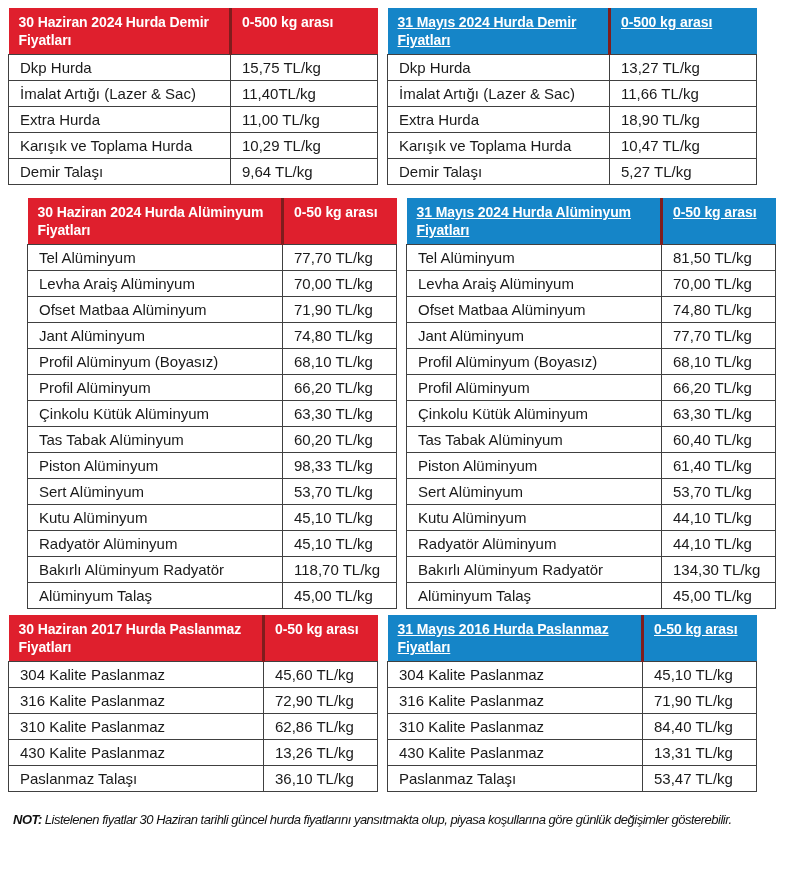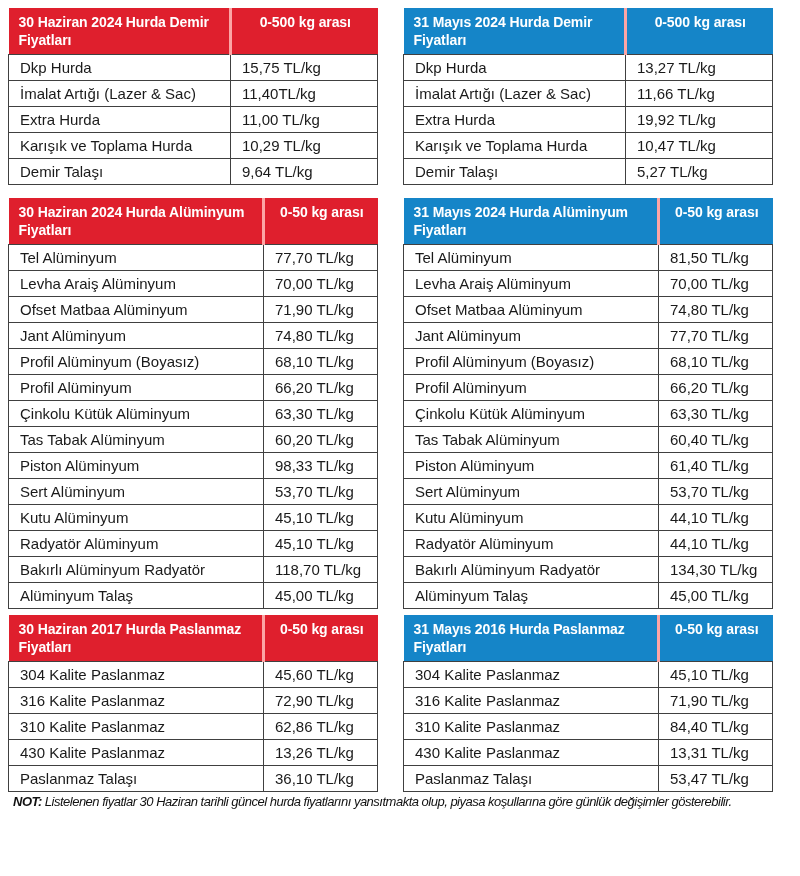--- a/index.html
+++ b/index.html
@@ -10,61 +10,61 @@
   }
   * { box-sizing: border-box; }
   html, body {
     margin: 0; padding: 0;
     background: #ffffff;
     width: 800px;
     font-family: "Liberation Sans", sans-serif;
     color: var(--text);
   }
   .content { width: 800px; padding: 8px 0 0 8px; }
-  .grid { display: flex; gap: 25px; }
+  .grid { display: flex; gap: 9px; }
   .col { display: flex; flex-direction: column; width: 370px; }
 
   table.price-table {
     border-collapse: collapse;
     width: 370px;
     table-layout: fixed;
   }
   .col > table.price-table:nth-child(1) { margin-bottom: 13px; }
-  .col > table.price-table:nth-child(2) { margin-bottom: 6px; }
+  .col > table.price-table:nth-child(2) { margin-bottom: 6px; margin-left: 19px; }
 
   table.price-table thead th {
     color: #ffffff;
     font-weight: bold;
     font-size: 14px;
     line-height: 1.32;
     letter-spacing: -0.1px;
     text-align: left;
     vertical-align: top;
     padding: 5px 9px 4px 10px;
     height: 44px;
   }
   table.price-table.red thead th { background: var(--red); }
-  table.price-table.blue thead th { background: var(--blue); }
-  table.price-table thead th.range { border-left: 3px solid #fca5a5; text-align: center; }
+  table.price-table.blue thead th { background: var(--blue); text-decoration: underline; }
+  table.price-table thead th.range { border-left: 3px solid #7f1d1d; }
 
   table.price-table.label-narrow thead th.title { width: 222px; }
   table.price-table.label-wide  thead th.title { width: 255px; }
 
   table.price-table tbody td {
     border: 1.5px solid var(--border);
     font-size: 15px;
     height: 26px;
     vertical-align: middle;
     padding: 0 6px 0 11px;
     white-space: nowrap;
     overflow: hidden;
   }
 
   .note {
-    margin-top: 2px;
+    margin-top: 20px;
     padding-left: 5px;
     font-style: italic;
     font-size: 13px;
     letter-spacing: -0.5px;
     white-space: nowrap;
     color: #111111;
   }
   .note .note-prefix { font-weight: bold; margin-right: 3px; }
 </style>
 </head>
@@ -219,21 +219,21 @@
             <tr>
               <td>Dkp Hurda</td>
               <td>13,27 TL/kg</td>
             </tr>
             <tr>
               <td>İmalat Artığı (Lazer &amp; Sac)</td>
               <td>11,66 TL/kg</td>
             </tr>
             <tr>
               <td>Extra Hurda</td>
-              <td>19,92 TL/kg</td>
+              <td>18,90 TL/kg</td>
             </tr>
             <tr>
               <td>Karışık ve Toplama Hurda</td>
               <td>10,47 TL/kg</td>
             </tr>
             <tr>
               <td>Demir Talaşı</td>
               <td>5,27 TL/kg</td>
             </tr>
           </tbody>

